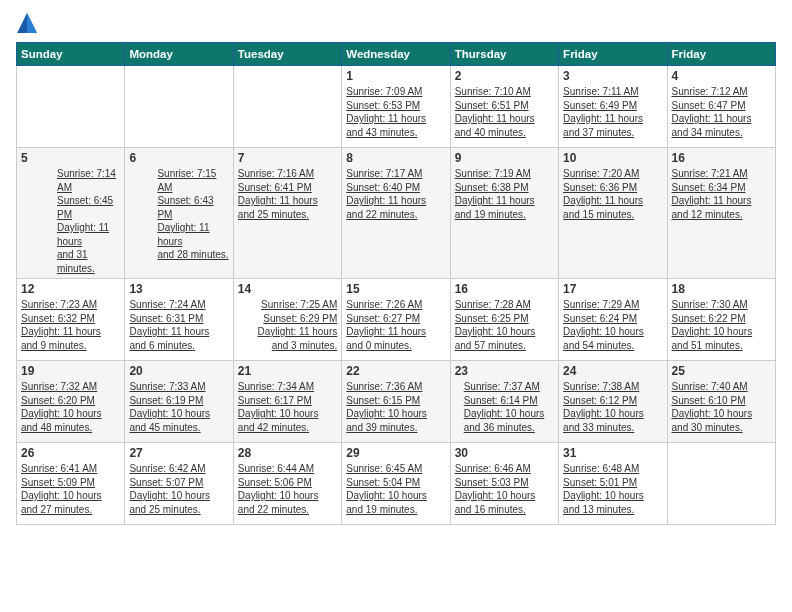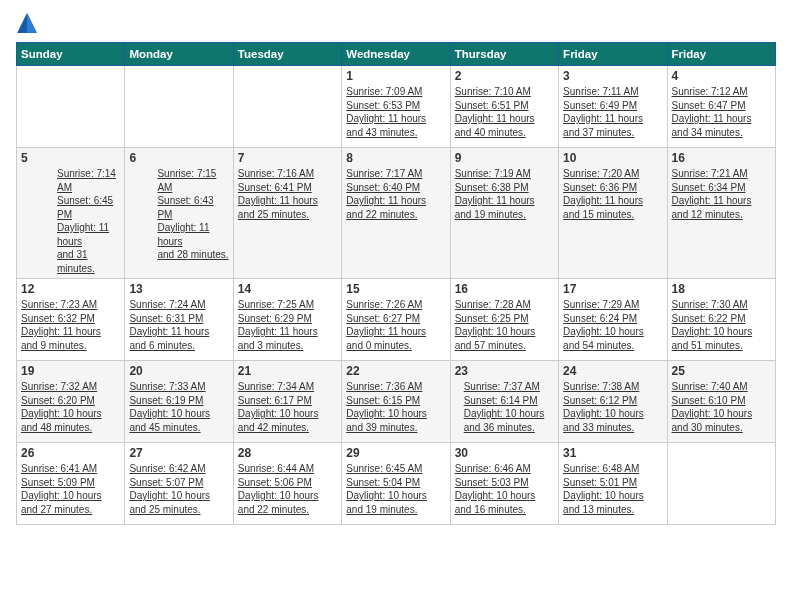--- a/index.html
+++ b/index.html
@@ -230,21 +230,21 @@
           </td>
           <td>
             <span class="day-number">13</span>
             <div class="day-info" style="white-space: pre-line;">Sunrise: 7:24 AM
 Sunset: 6:31 PM
 Daylight: 11 hours
 and 6 minutes.</div>
           </td>
           <td>
             <span class="day-number">14</span>
-            <div class="day-info" style="white-space: pre-line;">Sunrise: 7:25 AM
+            <div class="day-info" style="white-space: pre-line; text-align: right;">Sunrise: 7:25 AM
 Sunset: 6:29 PM
 Daylight: 11 hours
 and 3 minutes.</div>
           </td>
           <td>
             <span class="day-number">15</span>
             <div class="day-info" style="white-space: pre-line;">Sunrise: 7:26 AM
 Sunset: 6:27 PM
 Daylight: 11 hours
 and 0 minutes.</div>

